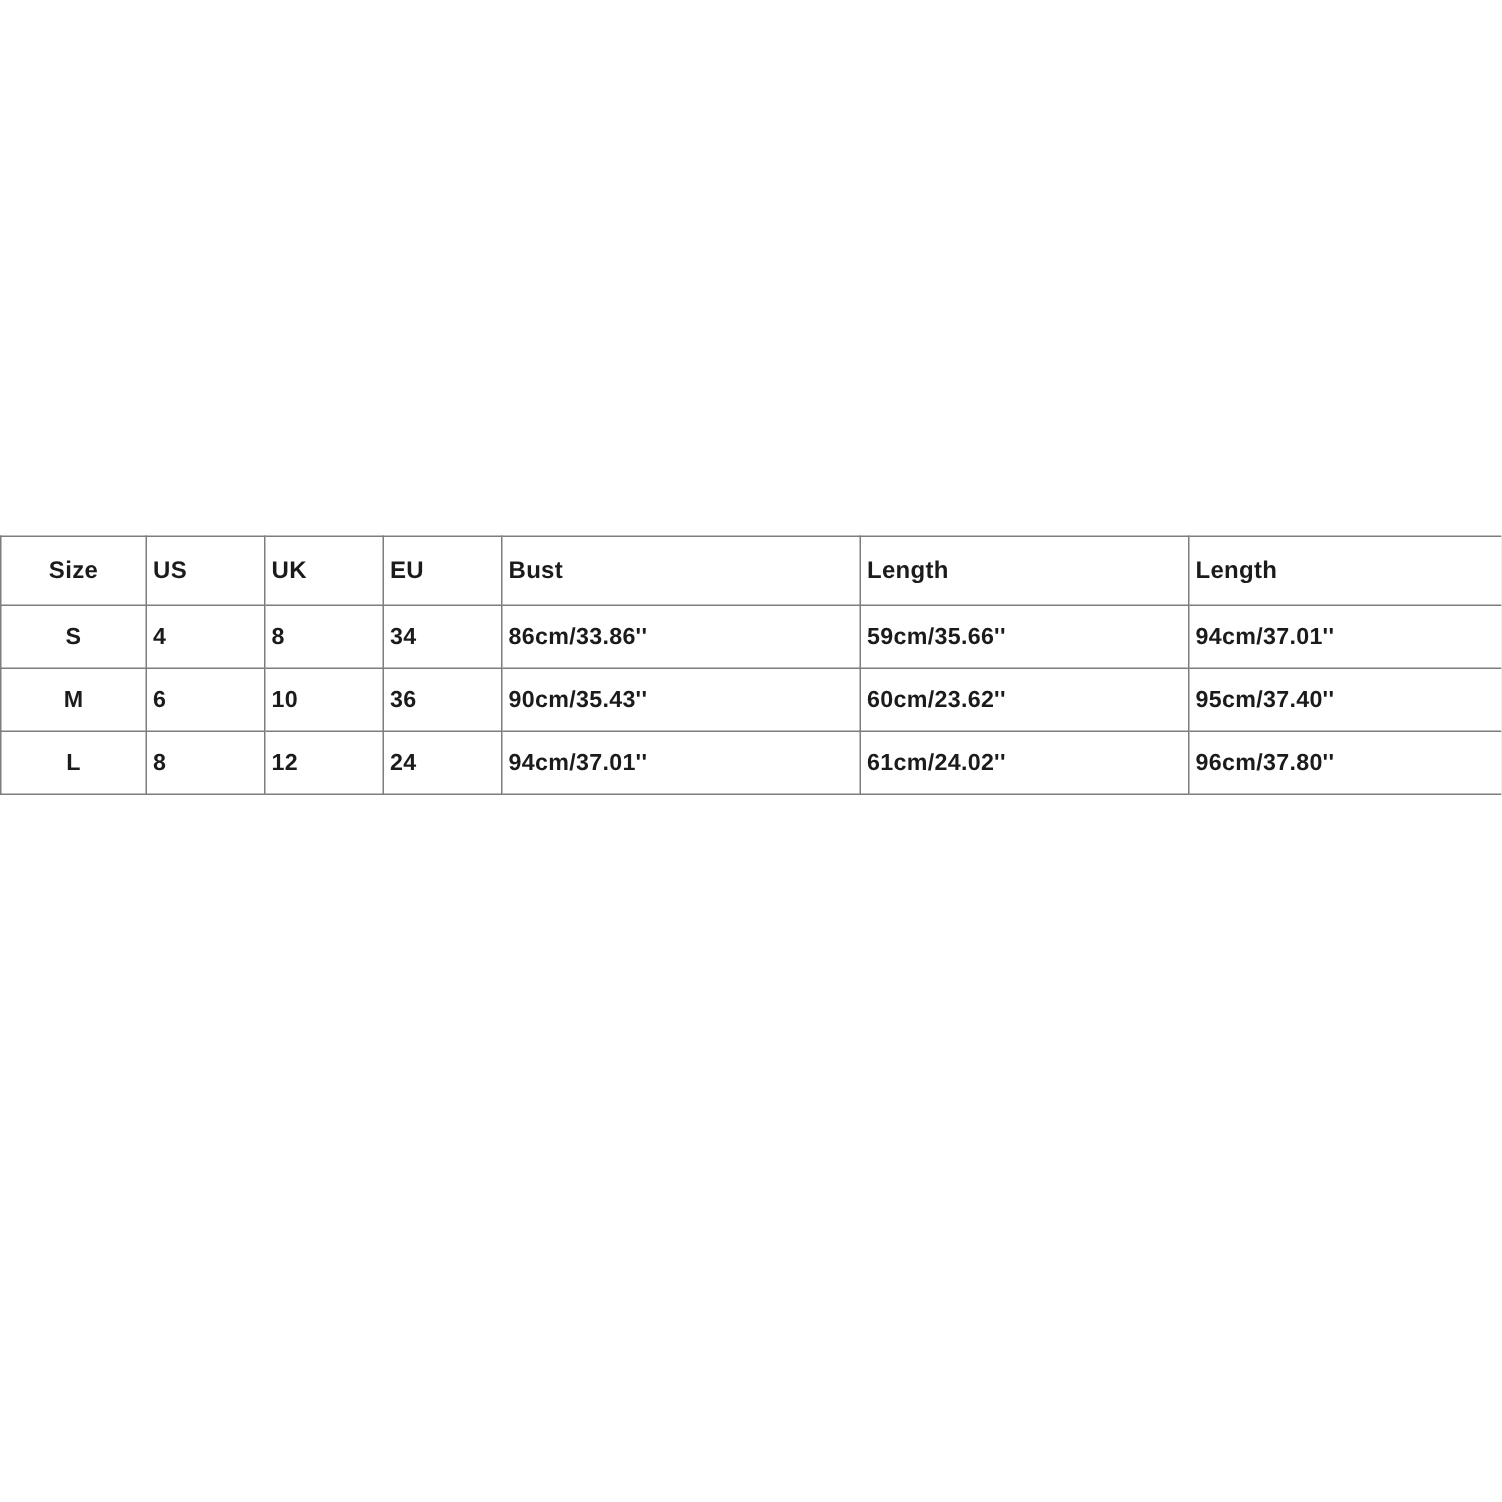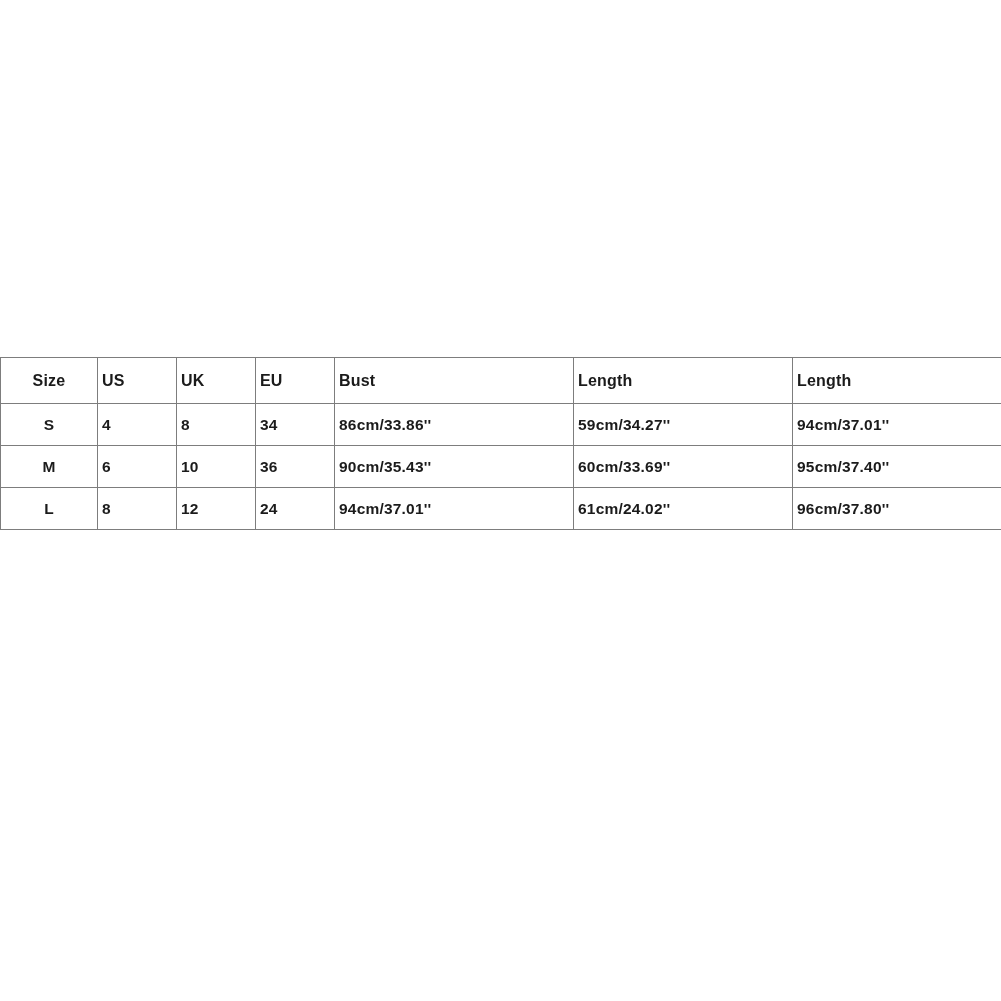--- a/index.html
+++ b/index.html
@@ -90,30 +90,30 @@
           <th>Length</th>
         </tr>
       </thead>
       <tbody>
         <tr>
           <td class="row-label">S</td>
           <td>4</td>
           <td>8</td>
           <td>34</td>
           <td>86cm/33.86''</td>
-          <td>59cm/34.27''</td>
+          <td>59cm/35.66''</td>
           <td>94cm/37.01''</td>
         </tr>
         <tr>
           <td class="row-label">M</td>
           <td>6</td>
           <td>10</td>
           <td>36</td>
           <td>90cm/35.43''</td>
-          <td>60cm/33.69''</td>
+          <td>60cm/23.62''</td>
           <td>95cm/37.40''</td>
         </tr>
         <tr>
           <td class="row-label">L</td>
           <td>8</td>
           <td>12</td>
           <td>24</td>
           <td>94cm/37.01''</td>
           <td>61cm/24.02''</td>
           <td>96cm/37.80''</td>

